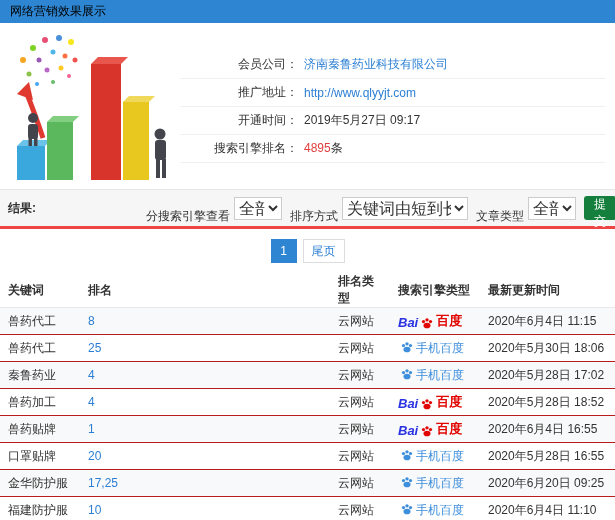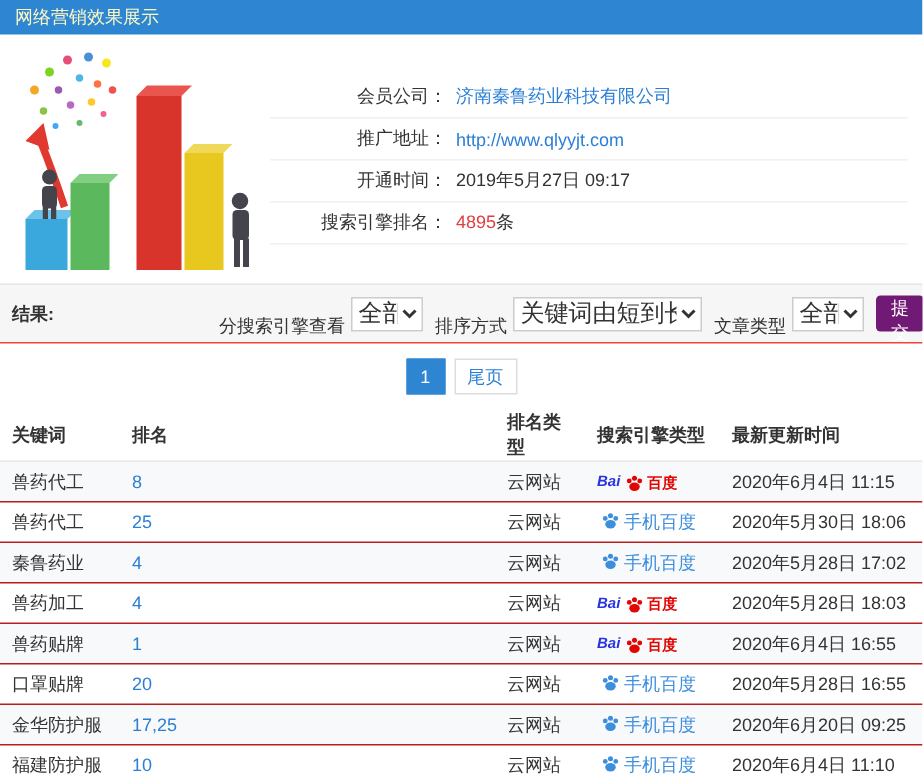--- a/index.html
+++ b/index.html
@@ -1,48 +1,48 @@
 <!DOCTYPE html>
 <html><head>
 <meta charset="utf-8">
 <style>
   * { margin:0; padding:0; box-sizing:border-box; }
   html,body { width:615px; height:520px; overflow:hidden; }
   body { font-family:"Liberation Sans", sans-serif; font-size:12px; color:#333; background:#fff; }
 
-  .topbar { height:23px; background:#2e86d3; color:#fef9c3; display:flex; align-items:center; padding:0 10px; font-size:12px; }
+  .topbar { height:23px; background:#2e86d3; color:#000000; display:flex; align-items:center; padding:0 10px; font-size:12px; }
 
   .profile { display:flex; height:166px; align-items:flex-start; }
   .illustration { width:180px; height:160px; display:flex; align-items:center; justify-content:center; padding-top:6px; }
   .info { flex:1; padding:4px 10px 0 0;margin-top:24px; }
   .info-row { display:flex; align-items:center; height:28px; border-bottom:1px solid #f0f0f0; }
   .info-label { width:118px; text-align:right; color:#333; flex:none; }
   .info-value { margin-left:6px; }
   a.link { color:#2b7fd4; text-decoration:none; cursor:pointer; }
   .text-red { color:#e03e3e; }
 
-  .results-bar { background:#f6f6f6; border-top:1px solid #e6e6e6; border-bottom:1px solid #ef4444; height:40px; display:flex; align-items:center; padding:16px 8px; }
+  .results-bar { background:#f6f6f6; border-top:1px solid #e6e6e6; border-bottom:3px solid #ef4444; height:40px; display:flex; align-items:center; padding:16px 8px; }
   .results-label { font-weight:bold; width:130px; flex:none; }
   .f-label { font-weight:normal; margin:16px 4px 0 8px; white-space:nowrap; }
   .filter-select { height:23px; border:1px solid #ccc; background:#fff; font-size:16px; color:#333; }
   .sel-small { width:48px; }
   .sel-big { width:126px; }
-  .submit-btn { background:#701a75; color:#fff; border:none; height:24px; padding:0 10px; border-radius:3px; margin-left:8px; cursor:pointer; font-size:12px; }
+  .submit-btn { background:#15803d; color:#fff; border:none; height:24px; padding:0 10px; border-radius:3px; margin-left:8px; cursor:pointer; font-size:12px; }
 
   .pagination { display:flex; justify-content:center; align-items:center; gap:6px; height:44px; }
   .page-btn { display:inline-flex; align-items:center; justify-content:center; min-width:26px; height:24px; padding:0 8px; border:1px solid #ddd; background:#fff; color:#2b7fd4; text-decoration:none; cursor:pointer; }
   .page-btn.current { background:#2e86d3; border-color:#2e86d3; color:#fff; }
 
   table { width:100%; border-collapse:collapse; font-size:12px; table-layout:fixed; }
   thead th { text-align:left; font-weight:bold; height:28px; padding:0 8px; border-bottom:1px solid #e8e8e8; color:#333; }
   tbody td { height:27px; padding:0 8px; border-bottom:1px solid #b91c1c; white-space:nowrap; overflow:hidden; }
   tbody tr:nth-child(odd) { background:#f8f9fa; }
   a.rank-link { color:#2b7fd4; text-decoration:none; cursor:pointer; }
 
-  .logo-baidu { display:inline-flex; align-items:center; font-weight:bold; font-size:10px; }
+  .logo-baidu { display:inline-flex; align-items:flex-end; font-weight:bold; font-size:13px; }
   .logo-baidu .bai { color:#2932e1; font-style:italic; }
   .logo-baidu .du { color:#e10602; }
   .logo-mobile { display:inline-flex; align-items:flex-start; color:#3d8edc; font-size:12px; }
   .paw { width:14px; height:14px; margin:0 2px; flex:none; }
   .paw circle, .paw ellipse { fill:currentColor; }
   .paw-red { color:#e10602; }
   .paw-blue { color:#3d8edc; }
 </style>
 </head>
 <body>
@@ -212,21 +212,21 @@
         <td><span class="logo-baidu">
             <span class="bai">Bai</span>
             <svg class="paw paw-red" viewBox="0 0 20 20">
               <circle cx="5" cy="8" r="2.3"></circle>
               <circle cx="10" cy="5.5" r="2.4"></circle>
               <circle cx="15" cy="8" r="2.3"></circle>
               <ellipse cx="10" cy="13.5" rx="5" ry="4"></ellipse>
             </svg>
             <span class="du">百度</span>
           </span></td>
-        <td>2020年5月28日 18:03</td>
+        <td>2020年5月28日 18:52</td>
       </tr>
       <tr>
         <td>兽药贴牌</td>
         <td><a class="rank-link">1</a></td>
         <td>云网站</td>
         <td><span class="logo-baidu">
             <span class="bai">Bai</span>
             <svg class="paw paw-red" viewBox="0 0 20 20">
               <circle cx="5" cy="8" r="2.3"></circle>
               <circle cx="10" cy="5.5" r="2.4"></circle>

